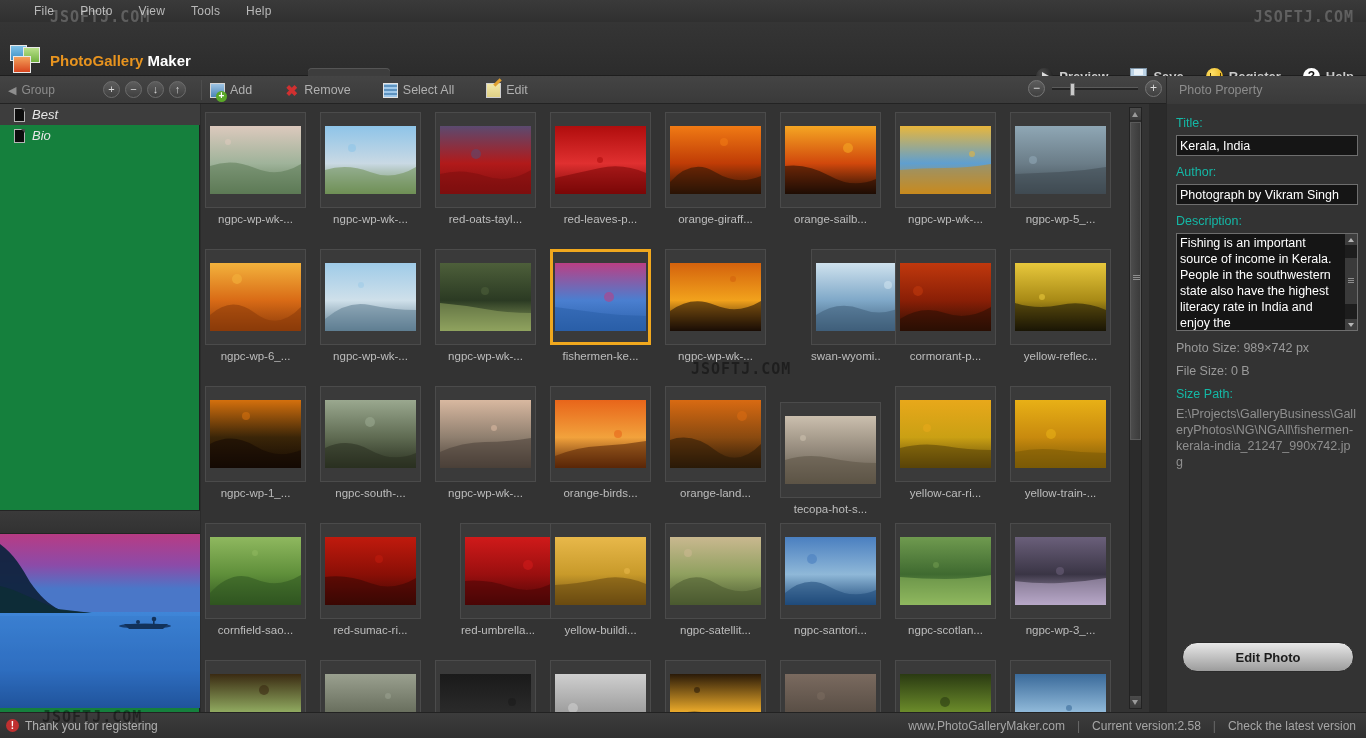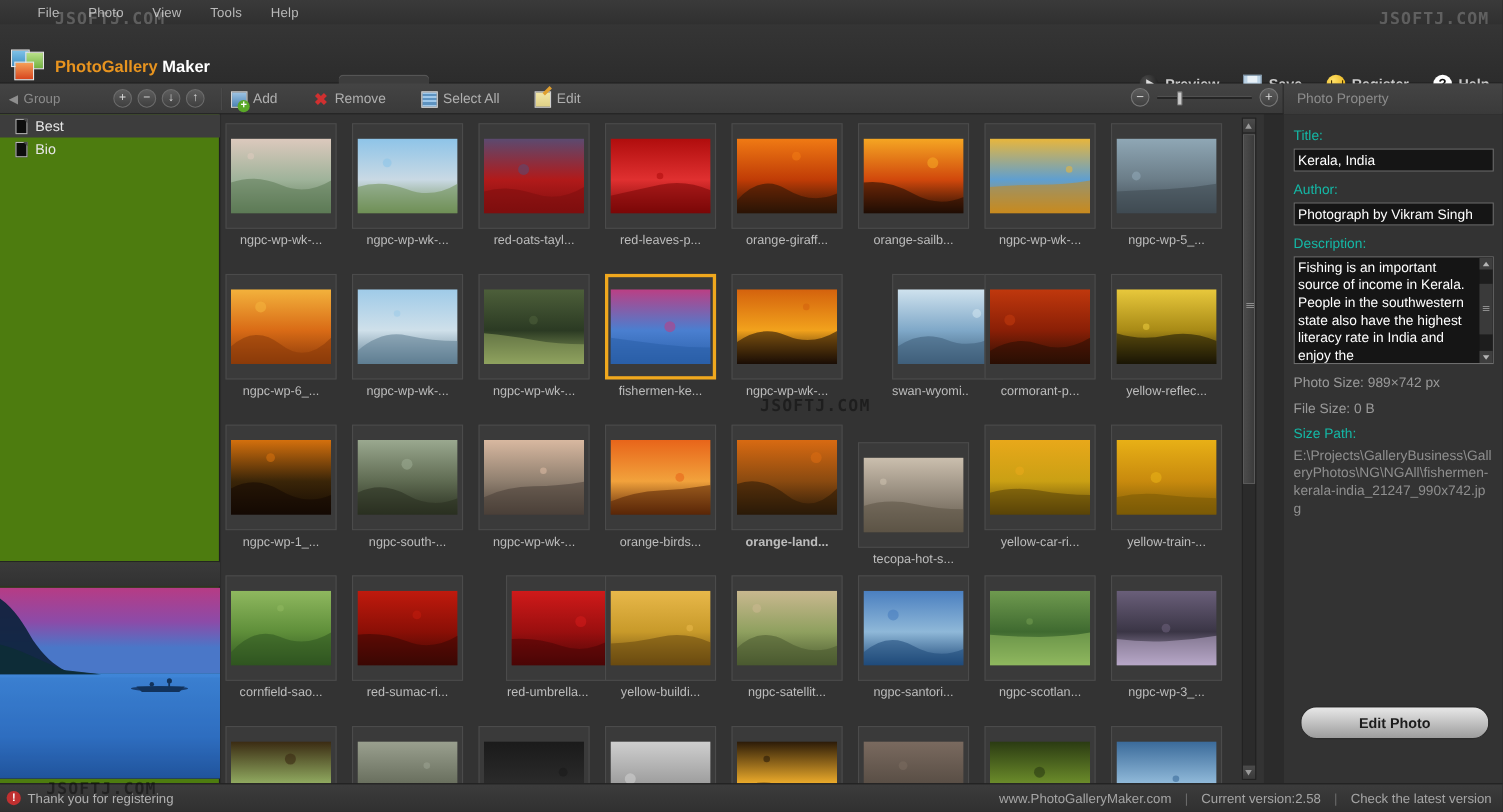--- a/index.html
+++ b/index.html
@@ -99,21 +99,21 @@
   .zthumb { position: absolute; left: 18px; top: -5px; width: 5px; height: 13px; background: #c9c9c9; border: 1px solid #6e6e6e; border-radius: 1px; cursor: pointer; }
   .propbar {
     position: absolute; left: 1166px; top: 76px; width: 200px; height: 28px;
     background: linear-gradient(#444444,#3a3a3a); border-left: 1px solid #292929;
     font-size: 12.5px; color: #8c8c8c; line-height: 28px; padding-left: 12px;
   }
 
   
   .sidebar {
     position: absolute; left: 0; top: 104px; width: 200px; height: 608px;
-    background: #4d7c0f; border-right: 1px solid #1f1f1f;
+    background: #15803d; border-right: 1px solid #1f1f1f; font-style: italic;
   }
   .grouplist { position: absolute; left:0; top:0; width: 200px; height: 405px; }
   .gitem { display: flex; align-items: center; height: 21px; padding-left: 14px; cursor: pointer; font-size: 13px; color: #e6e6e6; }
   .gitem.sel { background: #3d3d3d; }
   .pgicon { width: 11px; height: 14px; background: #0d0d0d; border: 1px solid #b5b5b5; margin-right: 7px; position: relative; }
   .pgicon::after { content:""; position:absolute; right:-1px; top:-1px; border-top: 4px solid #4a4a4a; border-left: 4px solid transparent; }
   .sidesplit { position: absolute; left: 0; top: 406px; width: 200px; height: 24px; background: linear-gradient(#3a3a3a,#323232); border-top: 1px solid #242424; border-bottom: 1px solid #242424; }
   .preview { position: absolute; left: 0; top: 430px; width: 200px; height: 174px; overflow: hidden; background: #222; }
 
   
@@ -655,21 +655,21 @@
                   <stop offset="100%" stop-color="#5a2608"></stop>
                 </linearGradient>
               </defs>
               <rect width="91" height="68" fill="url(#g19)"></rect>
               <path d="M0 56 Q 22 47 45 46 T 91 41 L91 68 L0 68 Z" fill="#5a2608" opacity="0.55"></path>
               <circle cx="63" cy="34" r="4" fill="#e8651a" opacity="0.6"></circle>
             </svg>
           </div>
           <div class="caption">orange-birds...</div>
         </div>
-        <div class="cell" style="left: 460px; top: 274px; font-weight: bold;">
+        <div class="cell" style="left: 460px; top: 274px;">
           <div class="framebox">
             <svg class="thumbimg" viewBox="0 0 91 68" preserveAspectRatio="none">
               <defs>
                 <linearGradient id="g20" x1="0" y1="0" x2="0" y2="1">
                   <stop offset="0%" stop-color="#d86a12"></stop>
                   <stop offset="55%" stop-color="#8a4a10"></stop>
                   <stop offset="100%" stop-color="#2a1a08"></stop>
                 </linearGradient>
               </defs>
               <rect width="91" height="68" fill="url(#g20)"></rect>

